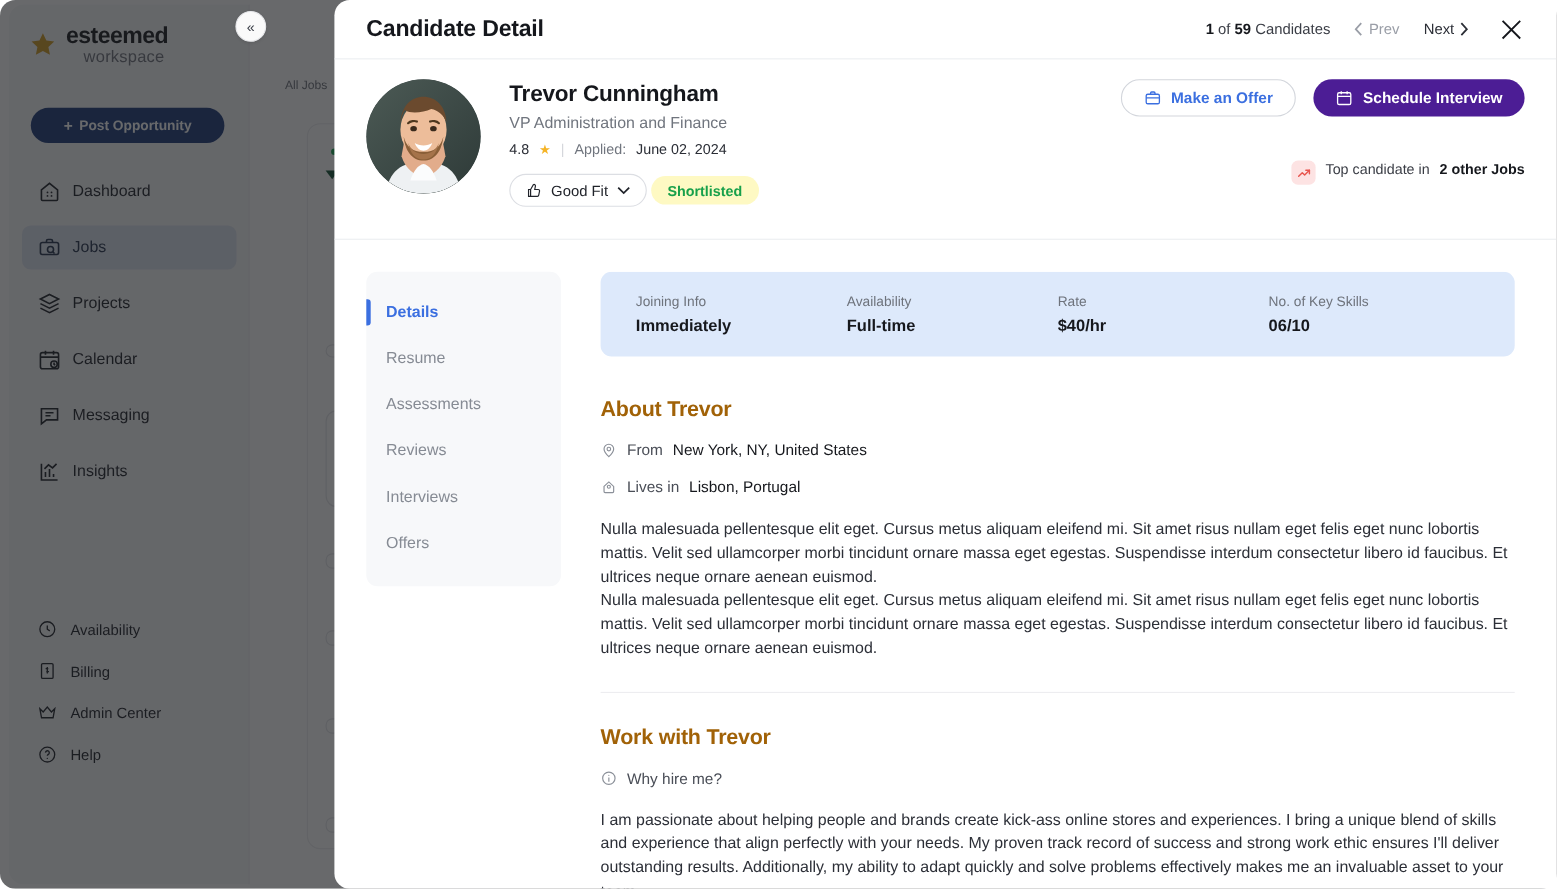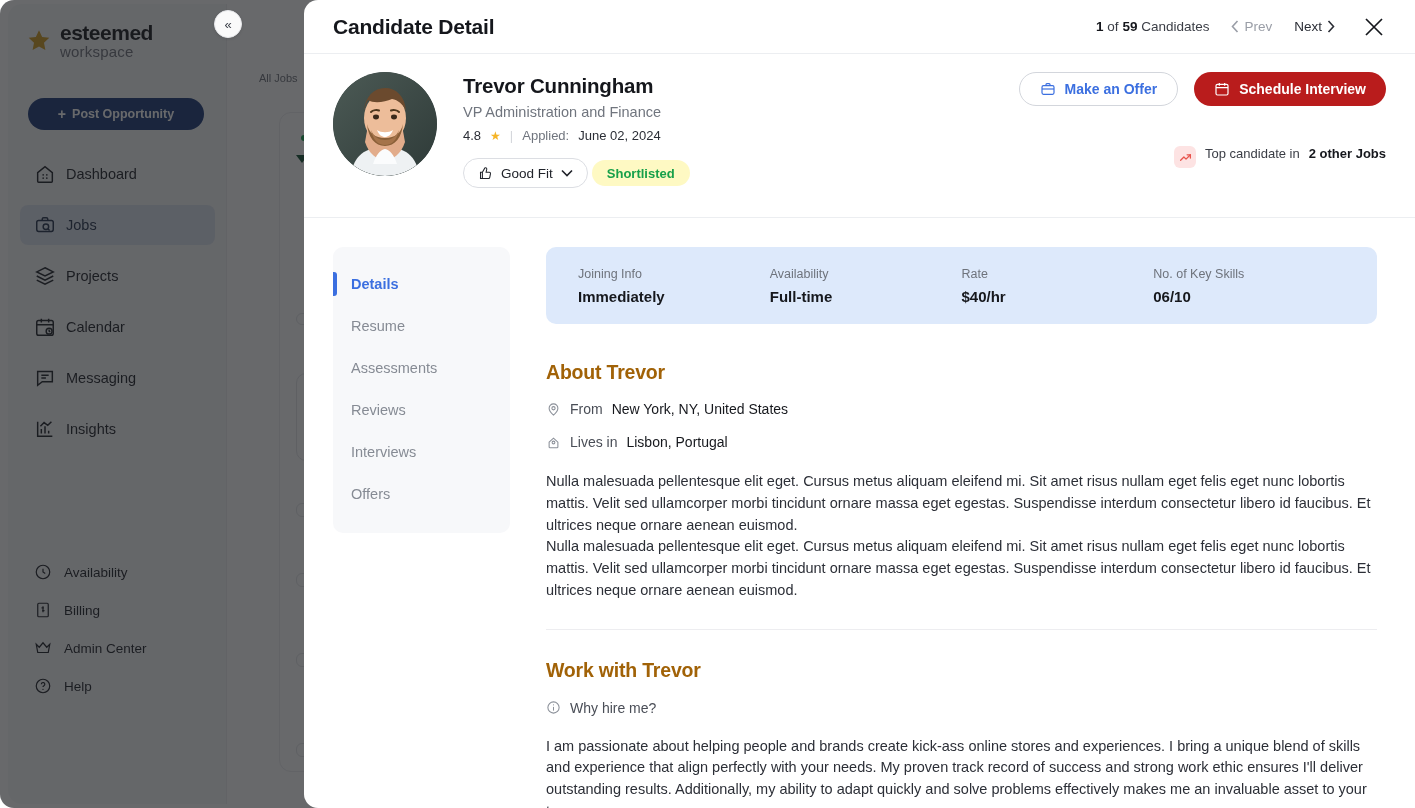--- a/index.html
+++ b/index.html
@@ -24,21 +24,21 @@
   }
   .sidebar {
     position:absolute; left:0; top:0; width:219px; height:800px;
     background:#f7f8fa;
     border-right:1px solid #ececef;
   }
   .brand { position:absolute; left:18px; top:18px; display:flex; align-items:center; gap:8px; }
   .brand-star { width:26px; height:26px; display:block; }
   .brand-text { line-height:1; }
   .brand-name { font-size:21px; font-weight:700; letter-spacing:-0.5px; color:#16181d; display:block; }
-  .brand-sub { font-size:15px; font-weight:400; color:#6f737c; letter-spacing:0.2px; display:block; margin-top:1px; }
+  .brand-sub { font-size:15px; font-weight:400; color:#6f737c; letter-spacing:0.2px; display:block; margin-top:1px;margin-left:16px; }
 
   .post-btn {
     position:absolute; left:20px; top:94px; width:176px; height:32px;
     background:#1b3a7a; color:#fff; border:none; border-radius:16px;
     font-family:"Liberation Sans", sans-serif; font-size:12.5px; font-weight:700;
     display:flex; align-items:center; justify-content:center; gap:6px; cursor:pointer;
   }
   .post-plus { font-size:14px; font-weight:700; line-height:1; }
 
   .nav { position:absolute; left:12px; top:150px; width:195px; }
@@ -136,21 +136,21 @@
   }
   .actions { margin-left:auto; display:flex; flex-direction:column; align-items:flex-end; padding-top:2px; }
   .act-row { display:flex; gap:16px; }
   .btn-offer {
     height:34px; padding:0 20px; border-radius:17px; border:1px solid #d3d6dc;
     background:#fff; color:#3b6fe0; font-size:14px; font-weight:700;
     display:flex; align-items:center; gap:9px; cursor:pointer;
   }
   .btn-sched {
     height:34px; padding:0 20px; border-radius:17px; border:none;
-    background:#b91c1c; color:#fff; font-size:14px; font-weight:700;
+    background:#4c1d95; color:#fff; font-size:14px; font-weight:700;
     display:flex; align-items:center; gap:9px; cursor:pointer;text-align:center;
   }
   .top-cand { display:flex; align-items:flex-start; gap:9px; margin-top:40px; font-size:13px; color:#3a3d45; }
   .top-cand b { font-weight:700; color:#15171c; }
   .trend-chip {
     width:22px;height:22px;border-radius:6px;background:#fde3e3;
     display:flex;align-items:center;justify-content:center;
   }
 
   

